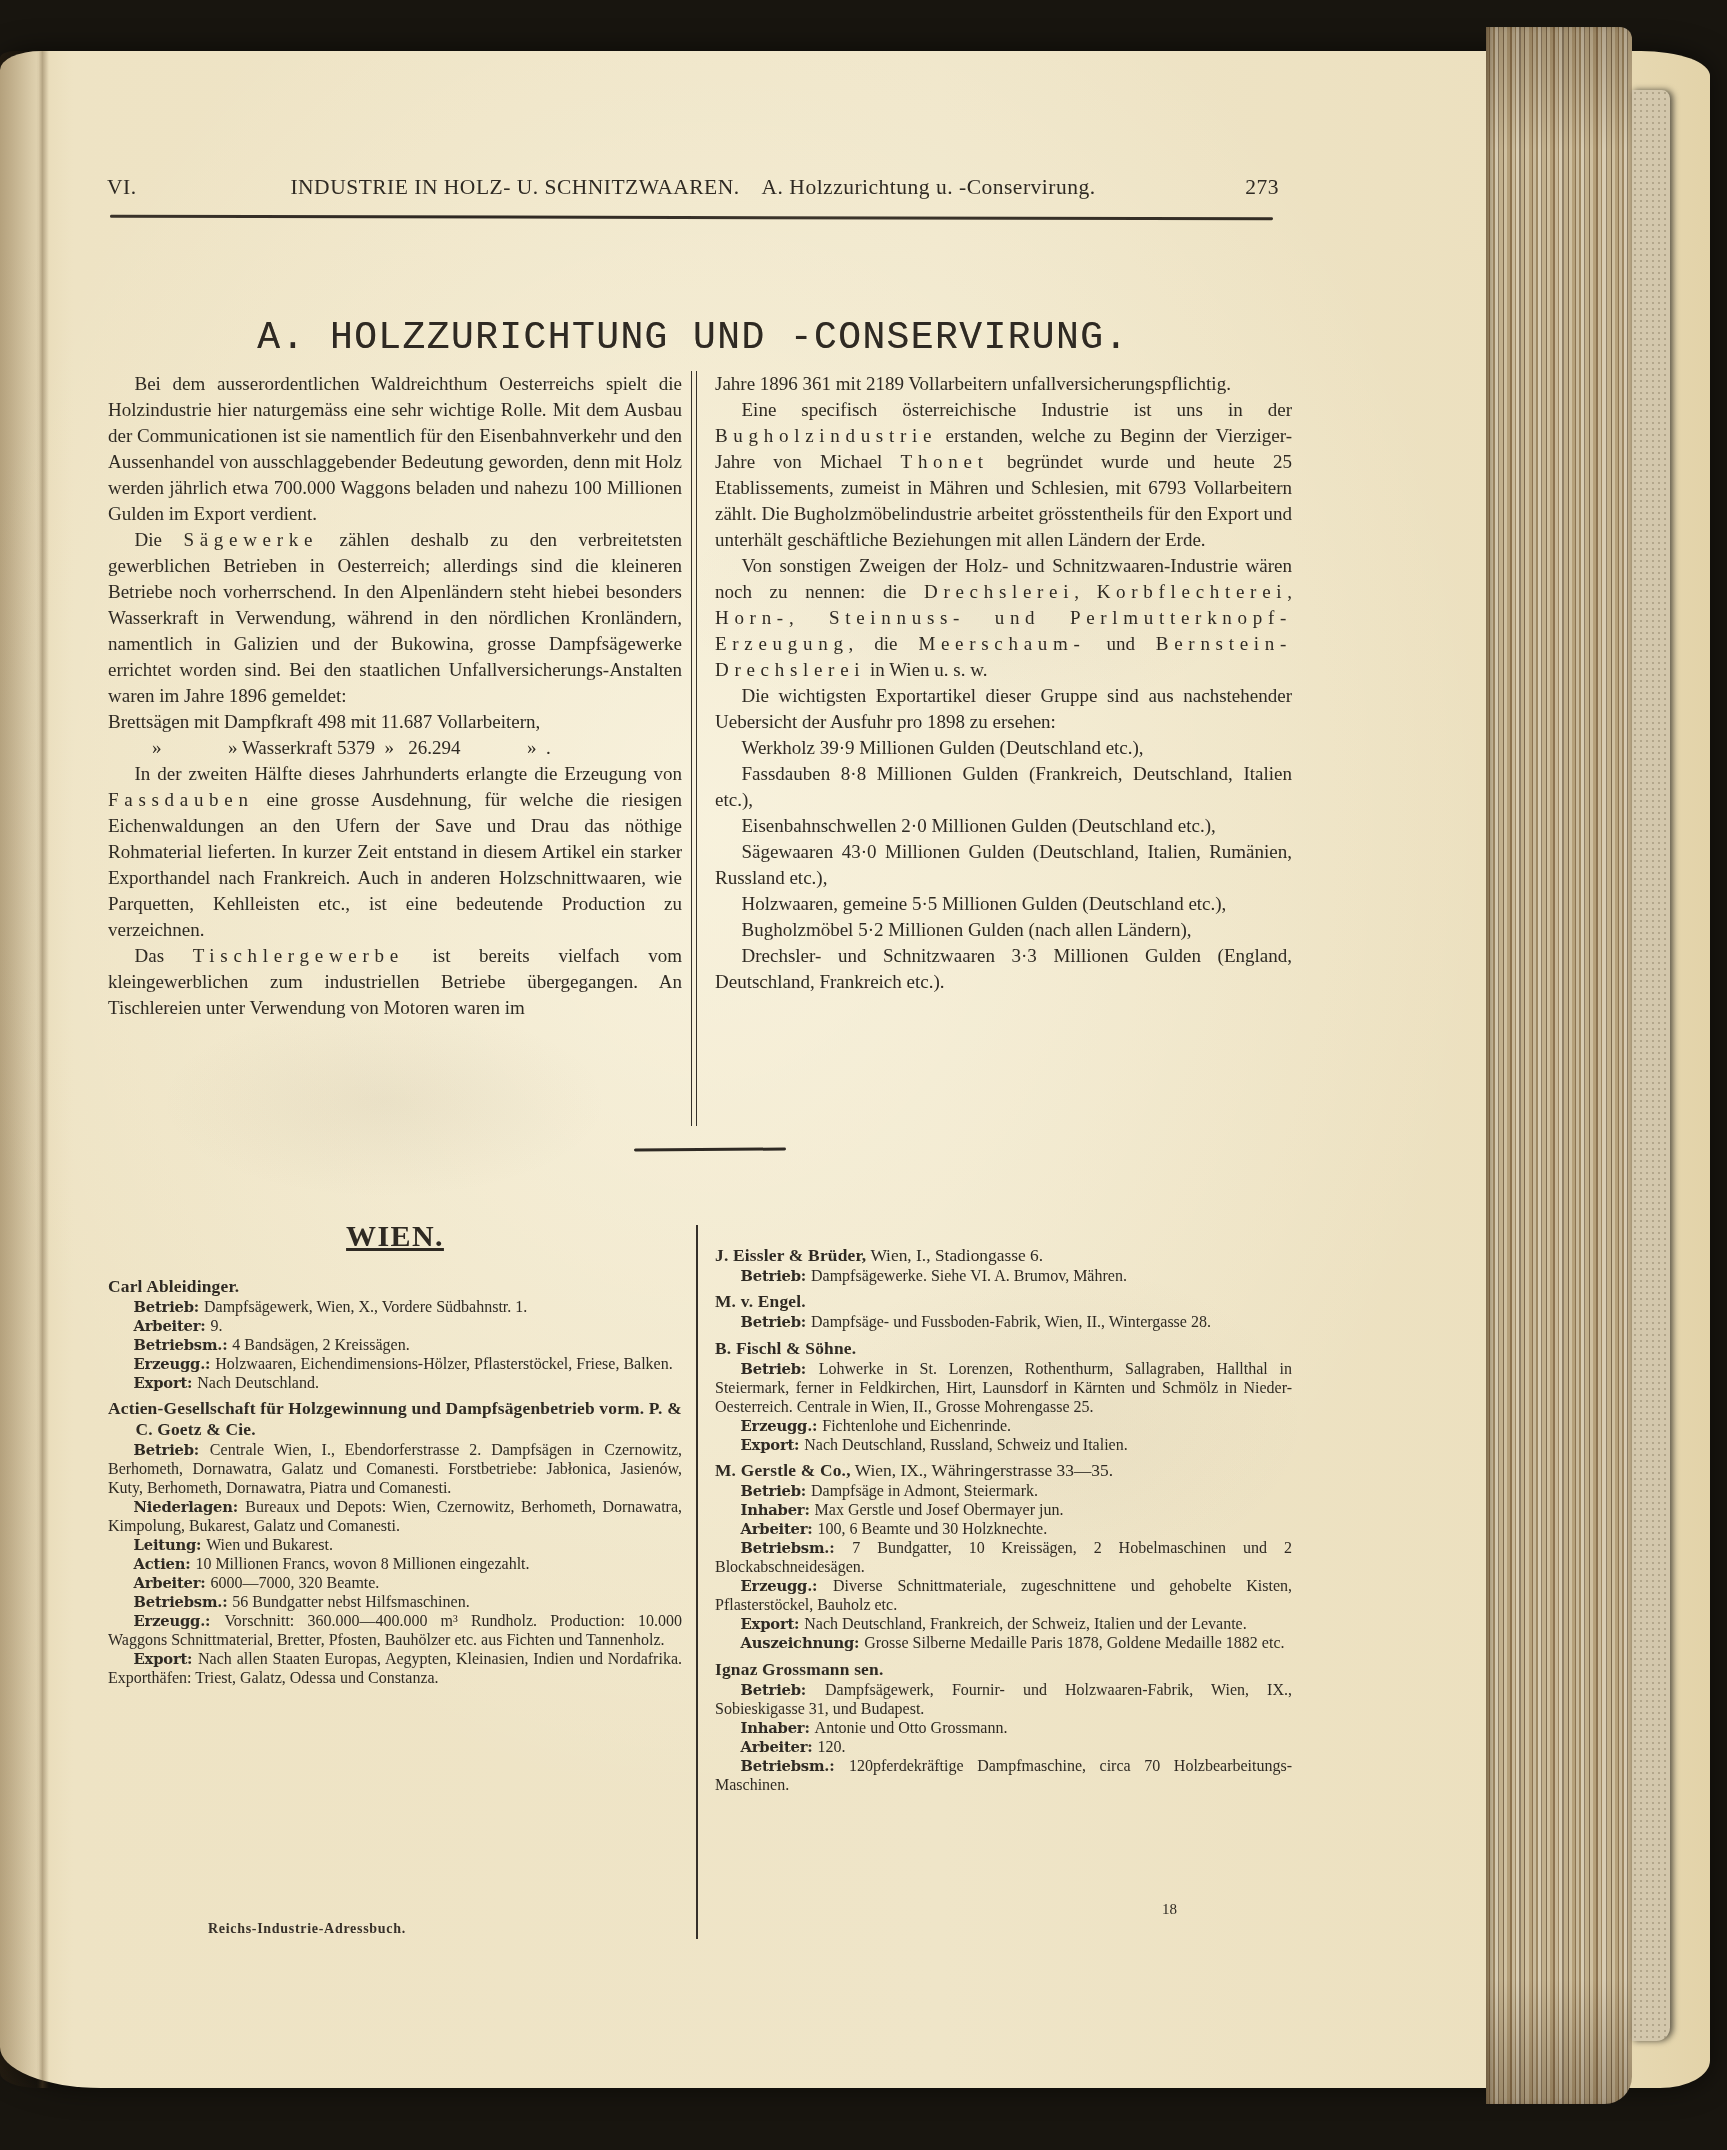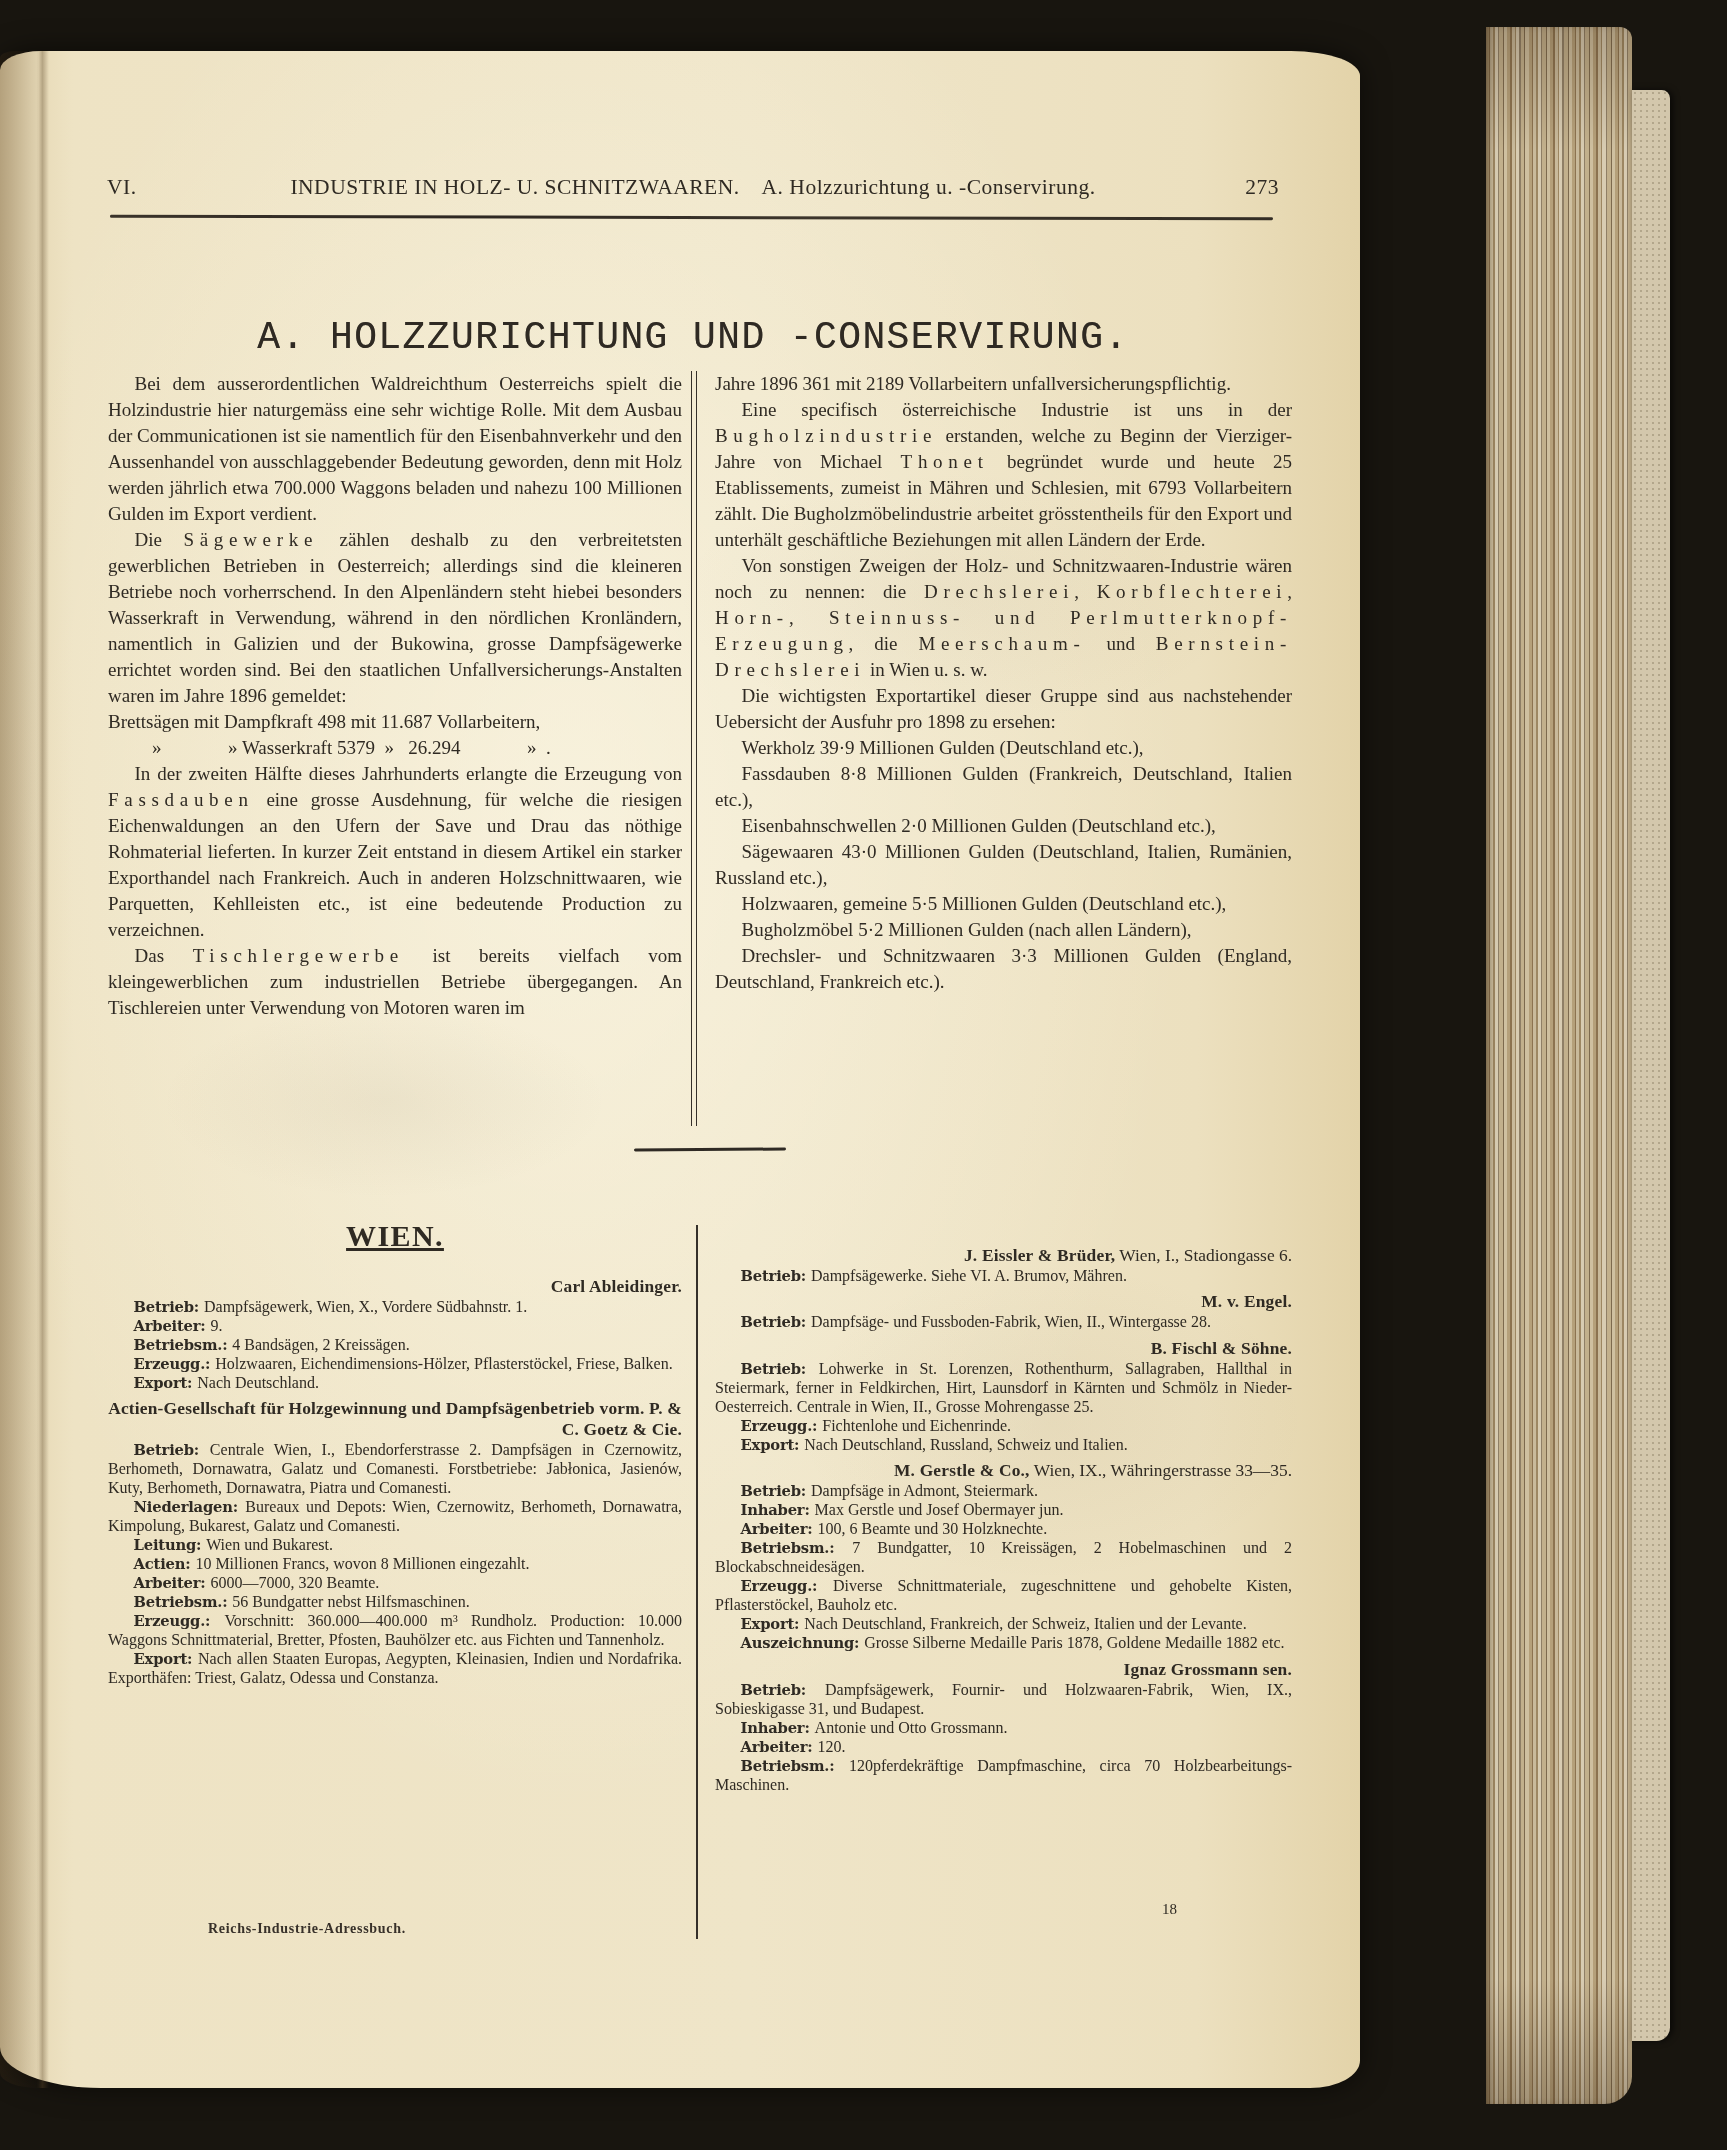--- a/index.html
+++ b/index.html
@@ -6,30 +6,31 @@
   body{
     width:1727px;height:2151px;
     background:#18150f;
     position:relative;
     overflow:hidden;
     font-family:"Liberation Serif","DejaVu Serif",serif;
     color:#2f2a23;
   }
   
   #page{
-    position:absolute;left:0;top:51px;width:1360px;height:2037px;
+    position:absolute;left:0;top:51px;width:1686px;height:2037px;
     background:
       radial-gradient(ellipse at 42% 38%, rgba(255,252,238,.55) 0%, rgba(255,252,238,0) 55%),
       linear-gradient(90deg, #d9c69e 0px, #e7d9b6 32px, #eee3c4 73px, #efe5c8 55%, #ece0bf 88%, #e3d3a9 100%),
       #ece0c2;
     border-top-left-radius:41px 19px;
     border-top-right-radius:69px 25px;
     border-bottom-left-radius:101px 41px;
     border-bottom-right-radius:50px 27.4px;
     box-shadow:0 0 27.4px rgba(0,0,0,.55);
+    padding-left:24px;
   }
   
   #gutter{
     position:absolute;left:37px;top:0;width:12px;height:100%;
     background:linear-gradient(90deg, rgba(96,74,42,0) 0%, rgba(96,74,42,.38) 45%, rgba(96,74,42,0) 100%);
   }
   #gutter-shade{
     position:absolute;left:0;top:0;width:38px;height:100%;
     background:linear-gradient(90deg, rgba(70,50,25,.25), rgba(70,50,25,.05));
     border-top-left-radius:41px 19px;border-bottom-left-radius:101px 41px;
@@ -107,21 +108,21 @@
   .dir-col{top:1166px;font-size:16px;line-height:19px;text-align:justify;}
   #dir-left{left:108px;width:574px;}
   #dir-right{left:715px;width:577px;padding-top:28px;}
   #dir-heading{
     text-align:center;font-size:30px;font-weight:bold;letter-spacing:1.4px;
     margin:2.7px 0 24px 0;line-height:32px;text-decoration:underline;
   }
   .entry{margin:0 0 6.4px 0;}
   .entry-name{
     margin:0;font-size:17.4px;line-height:21px;font-weight:normal;
-    padding-left:27.4px;text-indent:-27.4px;text-align:right;
+    padding-left:27.4px;text-indent:-27.4px;text-align:left;
   }
   .entry-name .nm{font-weight:bold;letter-spacing:0.2px;}
   .fld{margin:0;text-indent:25.6px;}
   .lbl{
     font-family:"DejaVu Serif",serif;font-weight:bold;
     font-size:.92em;letter-spacing:-0.2px;
   }
   
   #footer-imprint{
     left:208px;top:1870px;font-size:14px;font-weight:bold;letter-spacing:0.7px;

